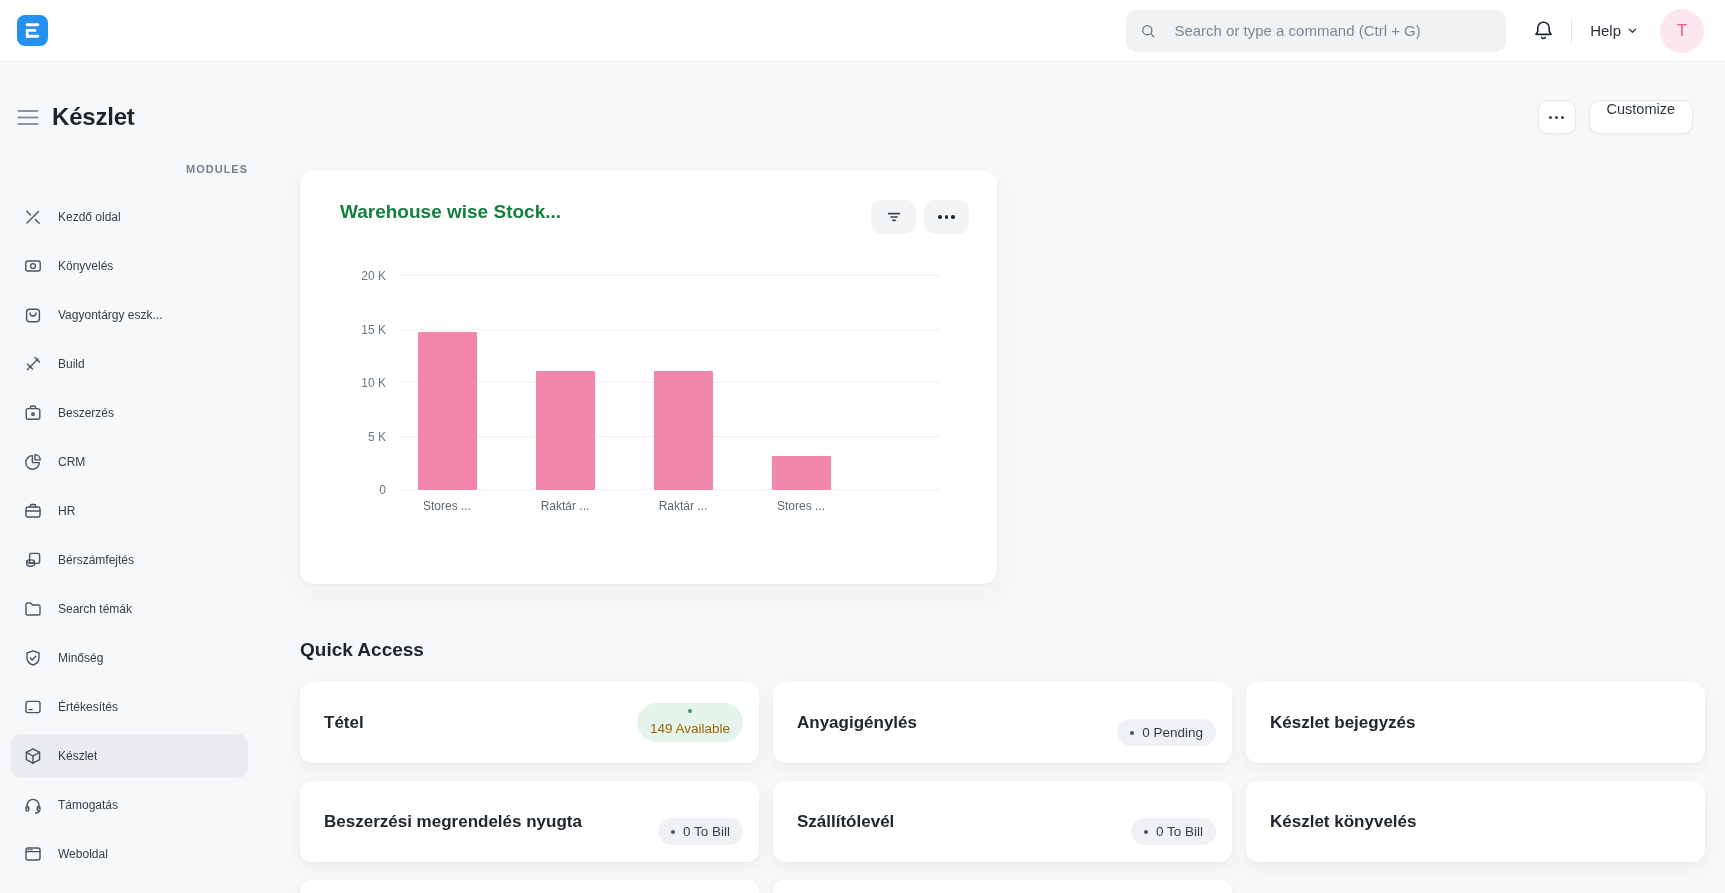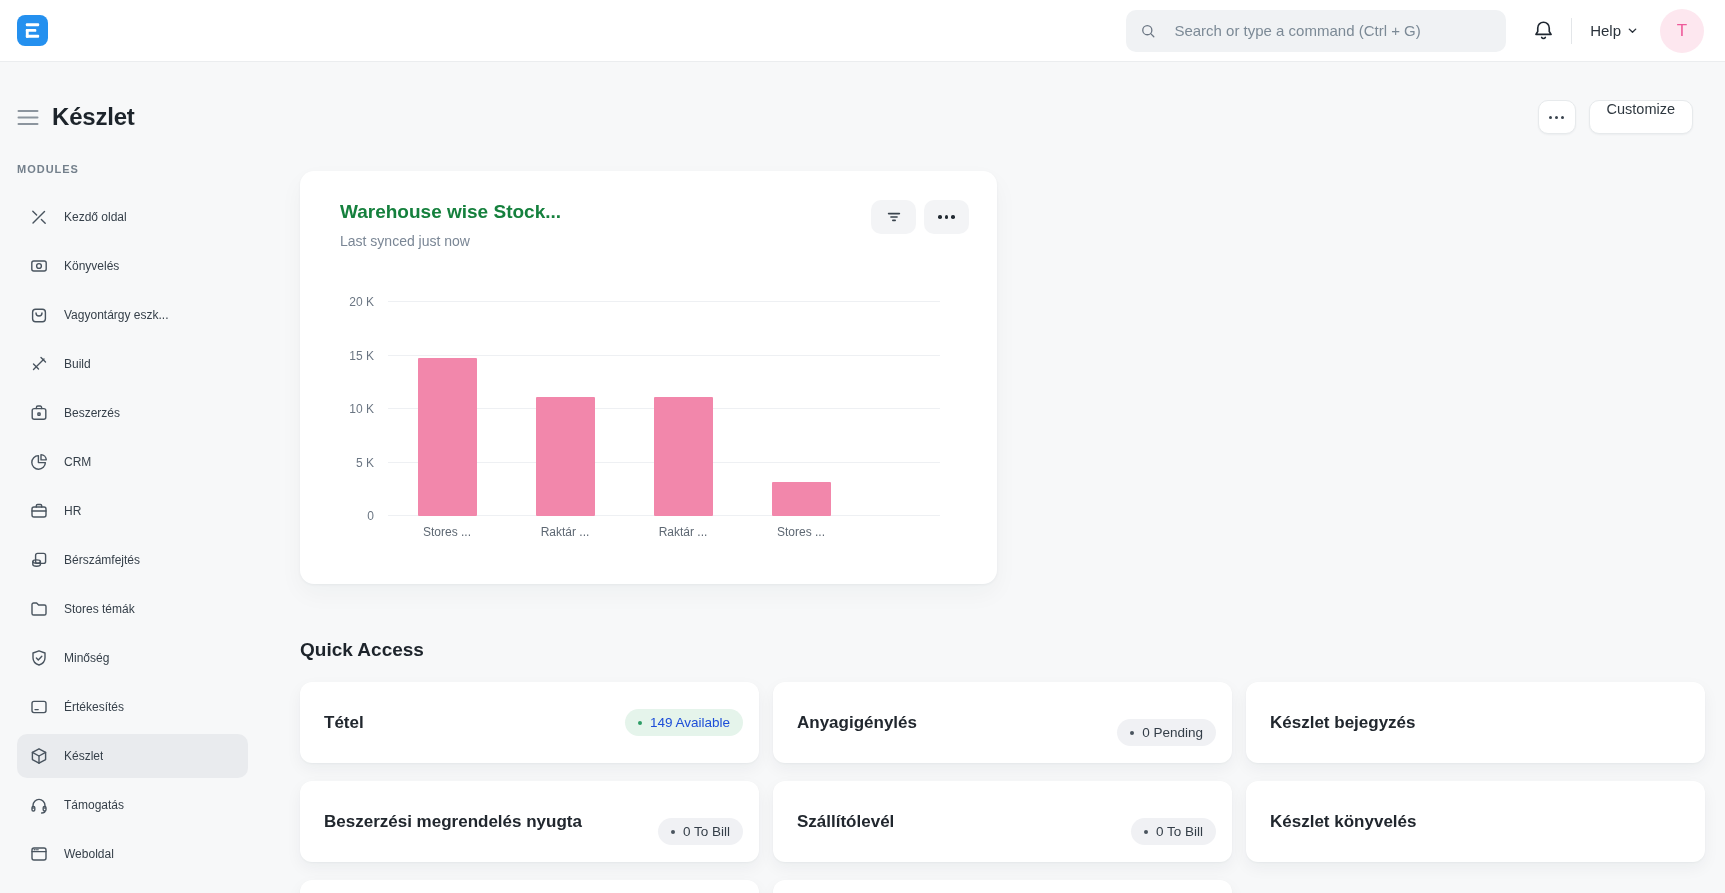--- a/index.html
+++ b/index.html
@@ -23,51 +23,51 @@
   .page-header{display:flex;align-items:center;padding:33px 32px 0 17px;gap:13px;height:77px;}
   .page-title{font-size:24px;font-weight:700;color:#1D242B;letter-spacing:-0.2px;}
   .ph-spacer{flex:1;}
   .btn{background:#fff;border:1px solid #E7EAEC;border-radius:10px;height:34px;display:flex;justify-content:center;cursor:pointer;box-shadow:0 1px 2px rgba(25,39,52,.05);font:14.5px "Liberation Sans",sans-serif;color:#2F3840;}
   .btn.more{width:38px;gap:3px;}
   .btn.customize{padding:0 17px;}
   .dots{display:flex;gap:3px;align-items:center;}
   .dots i{width:3px;height:3px;border-radius:50%;background:#39434D;display:block;}
   
   .main-row{display:flex;margin-top:6px;align-items:flex-start;}
-  .sidebar{width:264px;flex:0 0 auto;padding:18px 16px 0 17px;}
+  .sidebar{width:264px;flex:0 0 auto;padding:18px 16px 0 11px;text-align:right;}
   .modules-label{font-size:11px;font-weight:600;letter-spacing:.09em;color:#74808C;}
   .side-list{margin-top:20px;}
   .side-item{height:44px;margin-bottom:5px;display:flex;align-items:center;gap:15px;padding:0 12px;border-radius:10px;font-size:12px;color:#36404A;cursor:pointer;}
   .side-item.selected{background:#E9EBEE;}
   .side-item svg{flex:0 0 auto;stroke:#49545F;fill:none;stroke-width:1.4;stroke-linecap:round;stroke-linejoin:round;}
   .side-item span{white-space:nowrap;overflow:hidden;text-overflow:ellipsis;}
   .content{flex:1;padding:26px 20px 0 36px;}
   
   .chart-card{position:relative;width:697px;height:413px;background:#fff;border-radius:14px;box-shadow:0 1px 3px rgba(25,39,52,.05),0 10px 24px rgba(25,39,52,.04);padding:30px 28px 0 40px;}
   .chart-title{font-size:19px;font-weight:600;color:#15803d;}
   .chart-subtitle{margin-top:10px;font-size:14px;color:#7A8695;}
   .chart-actions{position:absolute;top:29px;right:28px;display:flex;gap:8px;}
   .chip-btn{width:45px;height:34px;border:0;border-radius:10px;background:#F3F4F6;display:flex;align-items:center;justify-content:center;cursor:pointer;}
   .chip-btn .dots i{width:3.5px;height:3.5px;background:#232B33;}
   .plot{position:relative;width:552px;height:214px;margin:53px 0 0 48px;}
-  .gridline{position:absolute;left:0;right:0;height:0;border-top:1px solid #EEF0F3;}
+  .gridline{position:absolute;left:12px;right:0;height:0;border-top:1px solid #EEF0F3;}
   .gridline .ytick{position:absolute;right:100%;margin-right:14px;top:-7px;font-size:12px;color:#6B7683;white-space:nowrap;}
   .bars-row{position:absolute;left:0;bottom:0;width:472px;height:100%;display:flex;z-index:2;}
   .bar-slot{width:118px;display:flex;align-items:flex-end;justify-content:center;height:100%;}
   .bar{width:59px;border-radius:1px;}
   .x-axis{width:472px;margin:9px 0 0 48px;display:flex;}
   .xlabel{width:118px;text-align:center;font-size:12px;color:#5E6873;}
   
   .qa-heading{margin-top:55px;font-size:19px;font-weight:700;color:#1D242B;}
   .qa-grid{margin-top:21px;display:grid;grid-template-columns:repeat(3,1fr);column-gap:14px;row-gap:18px;}
   .qa-card{height:81px;background:#fff;border-radius:12px;box-shadow:0 1px 2px rgba(25,39,52,.04),0 6px 16px rgba(25,39,52,.05);display:flex;align-items:center;padding:0 16px 0 24px;cursor:pointer;}
   .qa-label{flex:1;font-size:17px;font-weight:600;color:#21272E;white-space:nowrap;overflow:hidden;}
   .pill{display:inline-flex;align-items:center;gap:8px;padding:6px 13px;border-radius:999px;font-size:13.5px;white-space:nowrap;}
   .pill i{width:4px;height:4px;border-radius:50%;display:block;}
-  .pill.green{background:#E5F4EB;color:#1d4ed8;}
+  .pill.green{background:#E5F4EB;color:#a16207;flex-direction:column;}
   .pill.green i{background:#2E9C66;}
   .pill.gray{background:#F0F1F4;color:#343E48;margin-top:20px;}
   .pill.gray i{background:#4A545E;}
 </style>
 </head>
 <body>
 
 <header class="navbar">
   <div class="logo">
     <svg width="19" height="19" viewBox="0 0 20 20">
@@ -186,21 +186,21 @@
             <rect x="6.6" y="3.4" width="10" height="10" rx="2"></rect>
             <ellipse cx="7.6" cy="11.6" rx="3.8" ry="1.7"></ellipse>
             <path d="M3.8 11.6v3c0 .95 1.7 1.7 3.8 1.7s3.8-.75 3.8-1.7v-3"></path>
           </svg>
         <span>Bérszámfejtés</span>
       </div>
       <div class="side-item">
         <svg width="20" height="20" viewBox="0 0 20 20">
             <path d="M3 5.6a1.6 1.6 0 0 1 1.6-1.6h3l2 2h5.8A1.6 1.6 0 0 1 17 7.6v6.8a1.6 1.6 0 0 1-1.6 1.6H4.6A1.6 1.6 0 0 1 3 14.4z"></path>
           </svg>
-        <span>Stores témák</span>
+        <span>Search témák</span>
       </div>
       <div class="side-item">
         <svg width="20" height="20" viewBox="0 0 20 20">
             <path d="M10 2.8 16 5v4.8c0 3.6-2.6 6.2-6 7.2-3.4-1-6-3.6-6-7.2V5z"></path>
             <path d="M7.4 10l1.9 1.9 3.5-3.7"></path>
           </svg>
         <span>Minőség</span>
       </div>
       <div class="side-item">
         <svg width="20" height="20" viewBox="0 0 20 20">
@@ -234,21 +234,20 @@
           </svg>
         <span>Weboldal</span>
       </div>
     </div>
   </nav>
 
   <main class="content">
 
     <section class="chart-card">
       <div class="chart-title">Warehouse wise Stock...</div>
-      <div class="chart-subtitle">Last synced just now</div>
       <div class="chart-actions">
         <button class="chip-btn">
           <svg width="18" height="18" viewBox="0 0 20 20" fill="none" stroke="#39434D" stroke-width="1.8" stroke-linecap="round">
             <path d="M4 6.2h12M6.6 10h6.8M8.7 13.8h2.6"></path>
           </svg>
         </button>
         <button class="chip-btn">
           <span class="dots">
               <i></i>
               <i></i>

